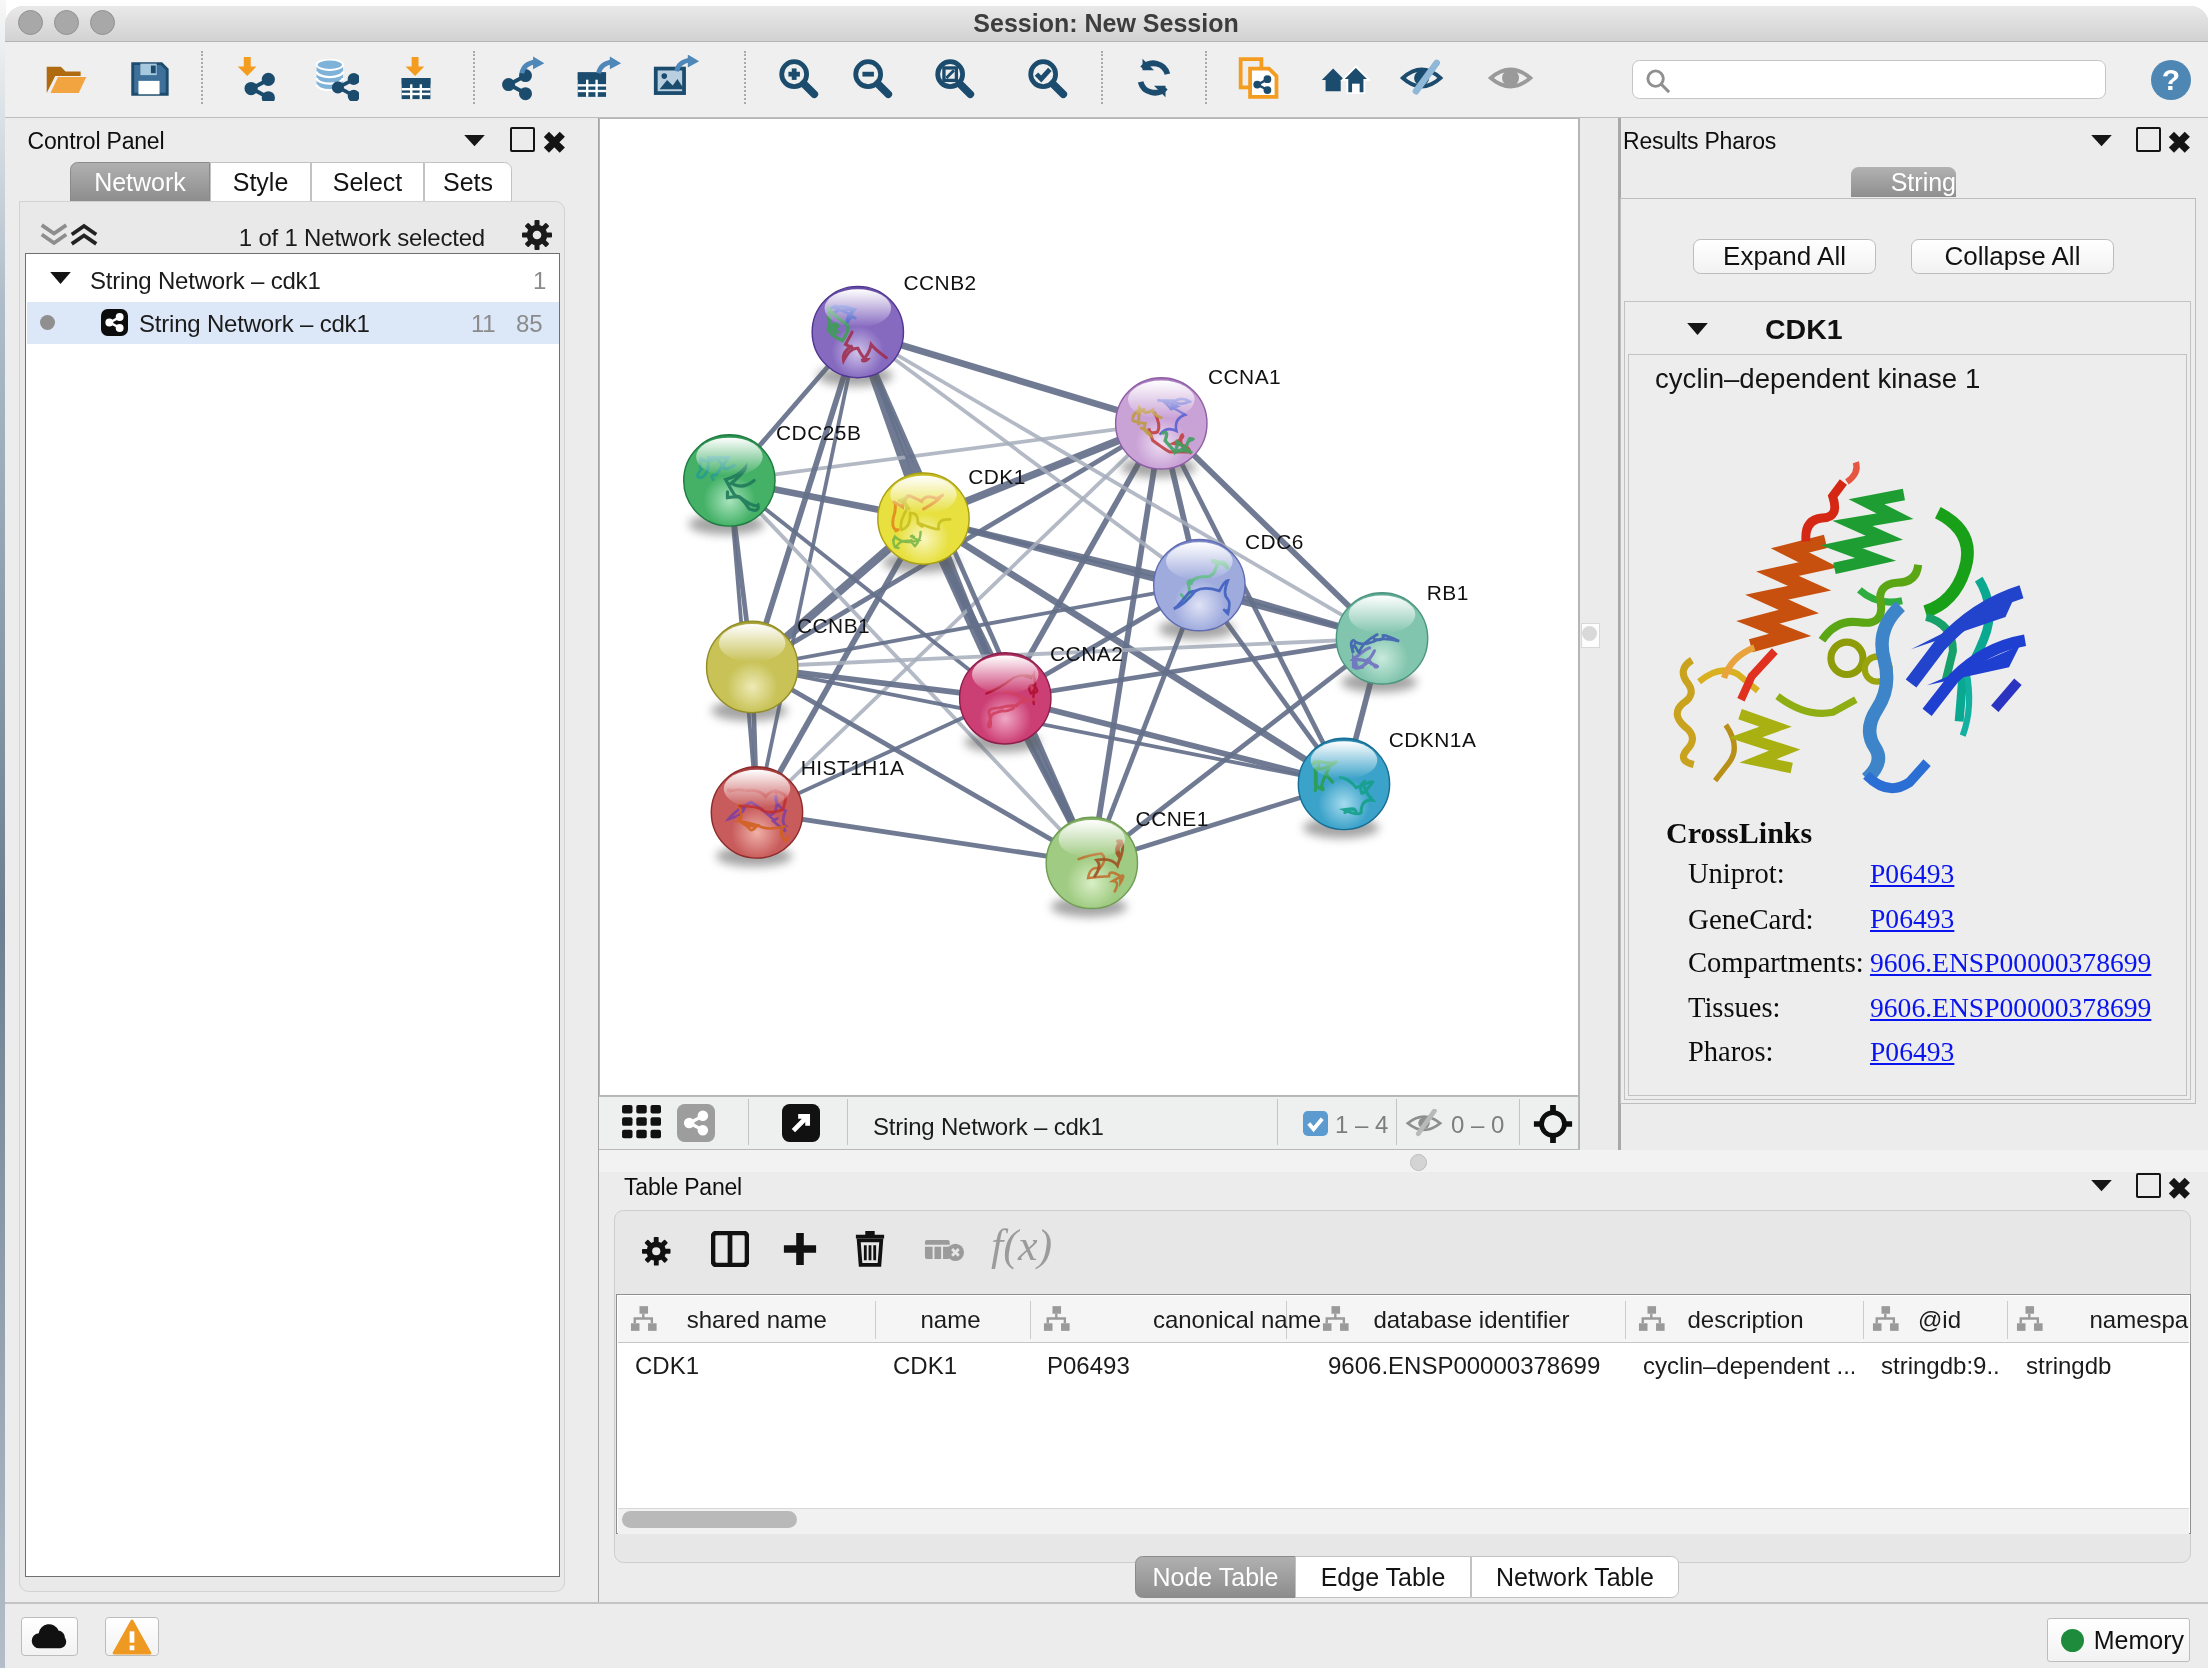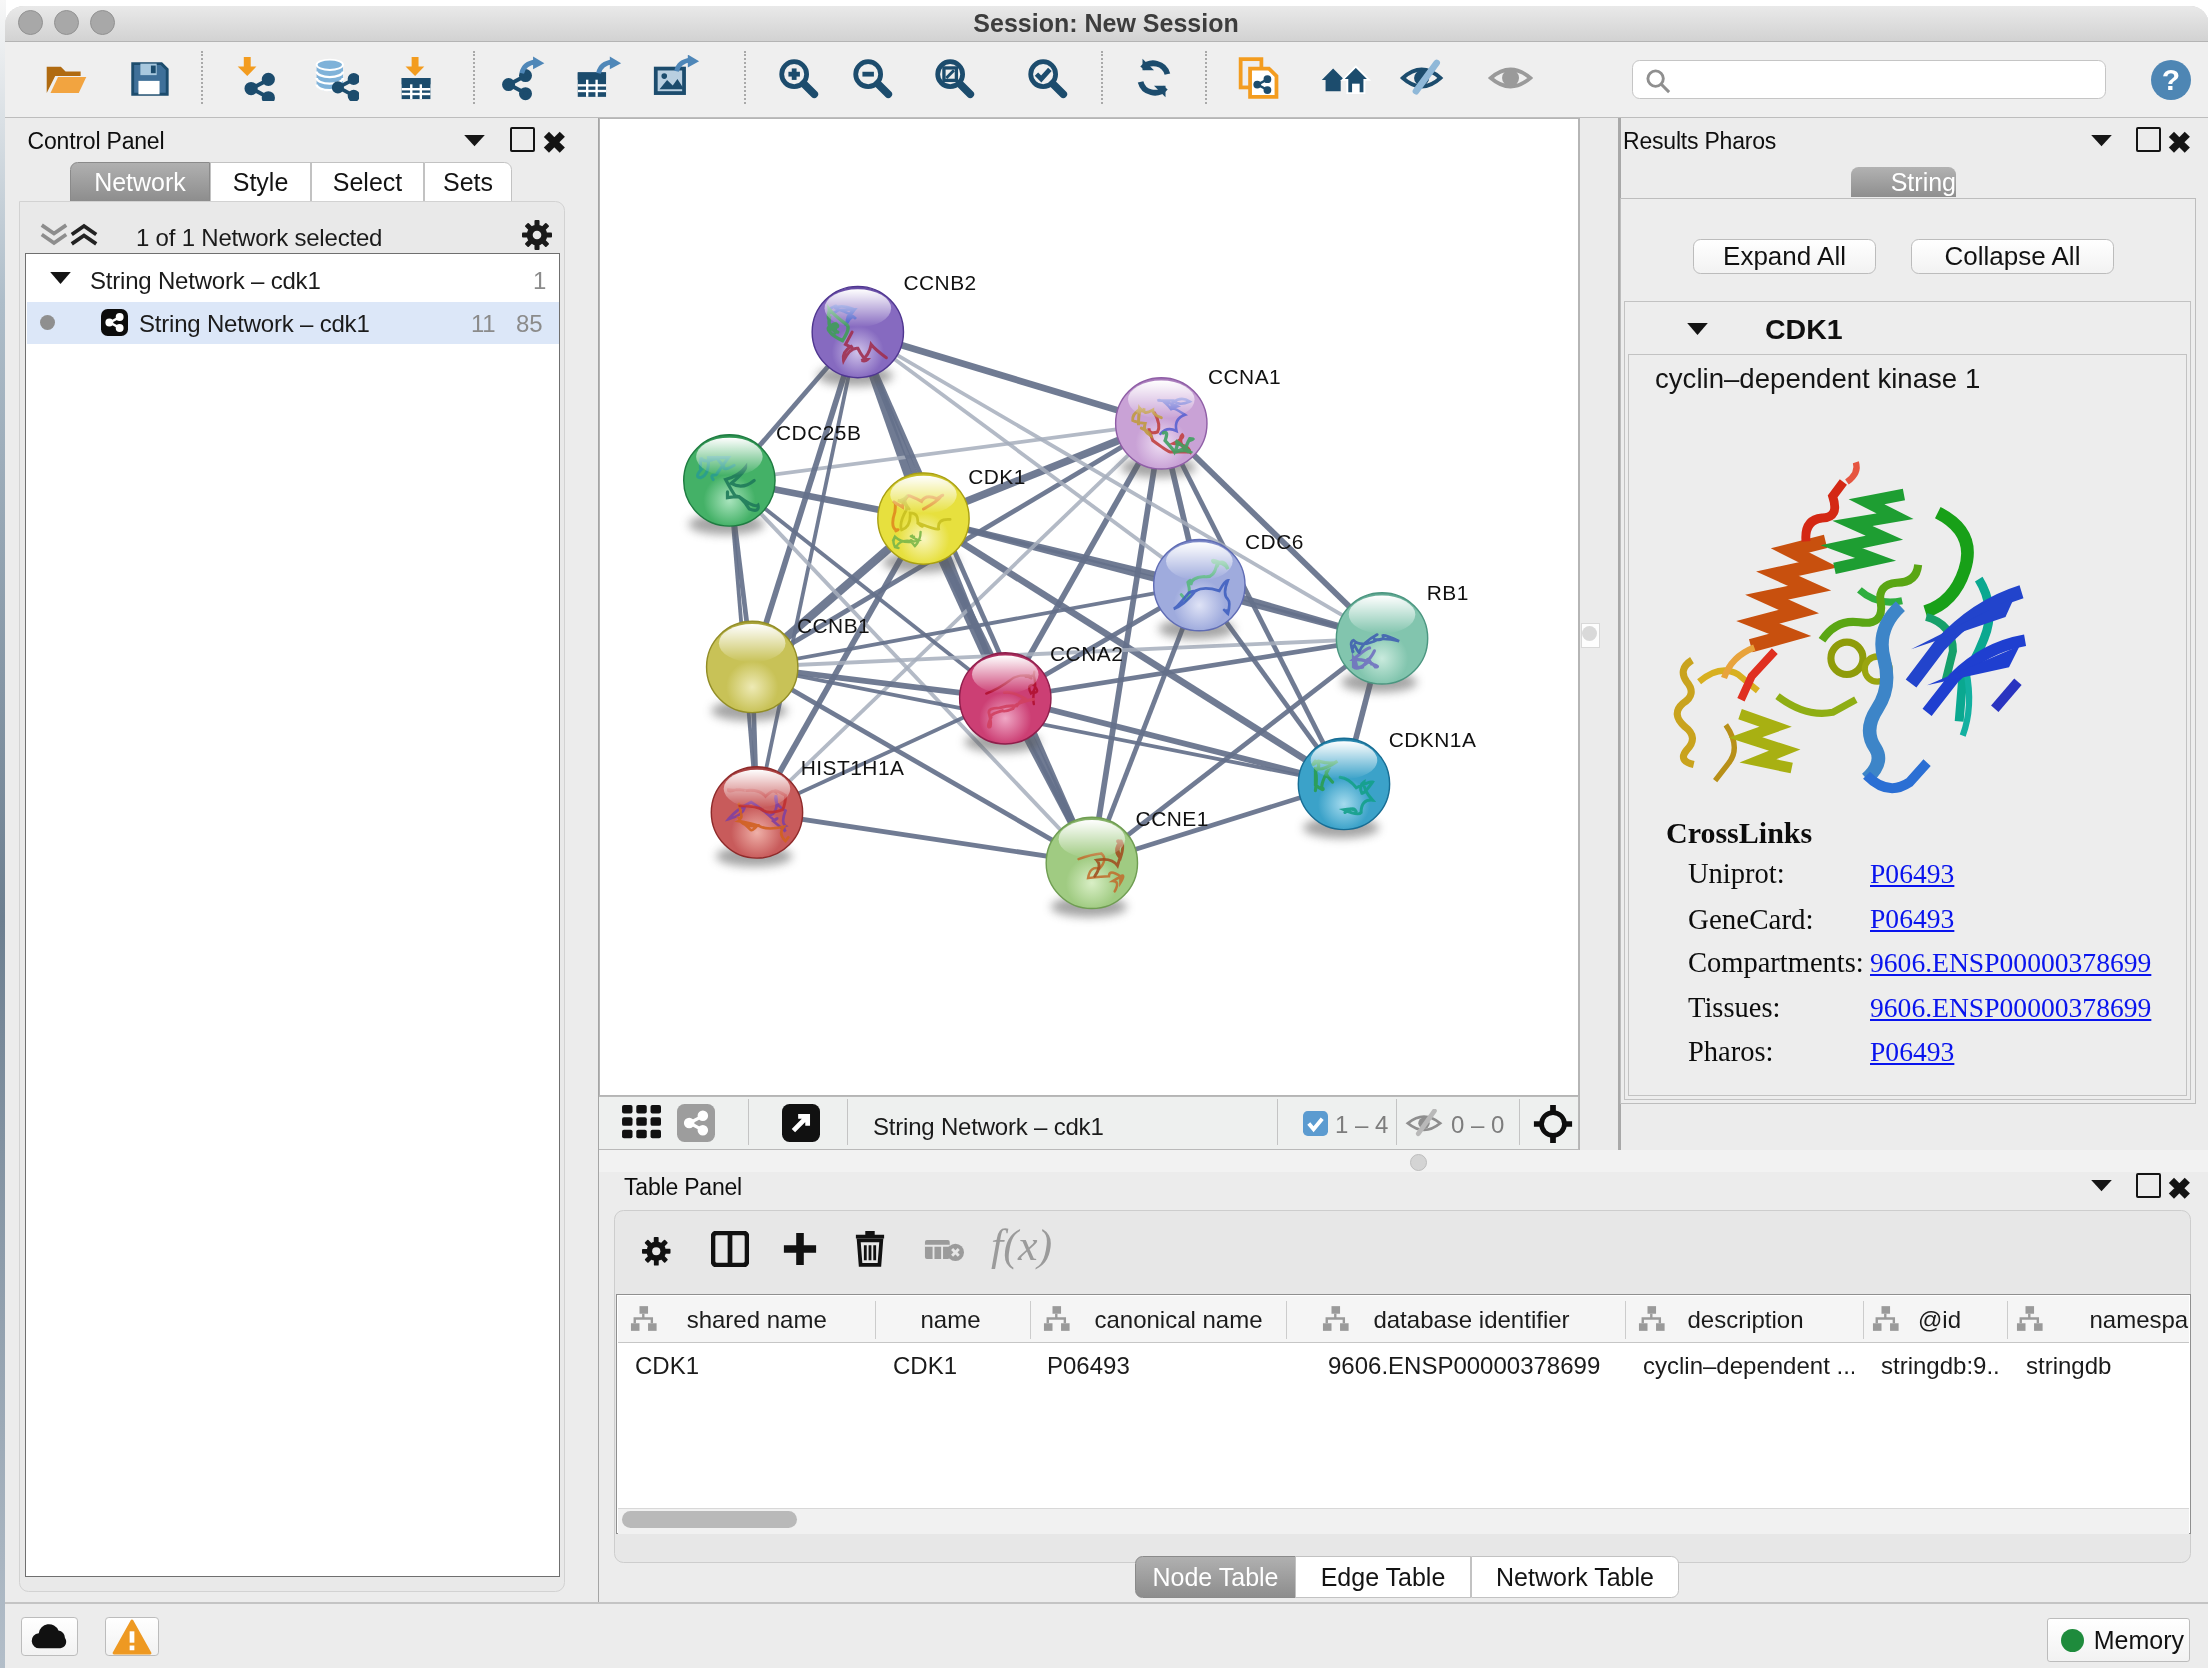--- a/index.html
+++ b/index.html
@@ -155,21 +155,21 @@
 <div class="tab" style="left:210px;top:162px;width:101px;height:40px">Style</div>
 <div class="tab" style="left:311px;top:162px;width:113px;height:40px">Select</div>
 <div class="tab" style="left:424px;top:162px;width:88px;height:40px;border-radius:0 7.6px 0 0">Sets</div>
 <div class="abs" style="left:19px;top:201px;width:546px;height:1391px;background:#e9e9e9;border:1px solid #d2d2d2;border-radius:0 9.5px 9.5px 9.5px;box-sizing:border-box"></div>
 <div class="abs" style="left:38px;top:222px"><svg width="32" height="25" viewBox="0 0 34 26">
       <path d="M4 3 l13 9 13-9 M4 13 l13 9 13-9" fill="none" stroke="#8d8d8d" stroke-width="4"></path>
     </svg></div>
 <div class="abs" style="left:68px;top:222px"><svg width="32" height="25" viewBox="0 0 34 26">
       <path d="M4 23 l13-9 13 9 M4 13 l13-9 13 9" fill="none" stroke="#222" stroke-width="4"></path>
     </svg></div>
-<div class="abs txt" style="left:136px;top:224px;width:361px;text-align:left">1 of 1 Network selected</div>
+<div class="abs txt" style="left:124px;top:224px;width:361px;text-align:right">1 of 1 Network selected</div>
 <div class="abs" style="left:522px;top:220px"><svg width="30" height="30" viewBox="0 0 32 32">
       <rect x="-2.7" y="-16.0" width="5.4" height="8.3" rx="1.0" fill="#1a1a1a" transform="translate(16.0,16.0) rotate(0)"></rect>
       <rect x="-2.7" y="-16.0" width="5.4" height="8.3" rx="1.0" fill="#1a1a1a" transform="translate(16.0,16.0) rotate(45)"></rect>
       <rect x="-2.7" y="-16.0" width="5.4" height="8.3" rx="1.0" fill="#1a1a1a" transform="translate(16.0,16.0) rotate(90)"></rect>
       <rect x="-2.7" y="-16.0" width="5.4" height="8.3" rx="1.0" fill="#1a1a1a" transform="translate(16.0,16.0) rotate(135)"></rect>
       <rect x="-2.7" y="-16.0" width="5.4" height="8.3" rx="1.0" fill="#1a1a1a" transform="translate(16.0,16.0) rotate(180)"></rect>
       <rect x="-2.7" y="-16.0" width="5.4" height="8.3" rx="1.0" fill="#1a1a1a" transform="translate(16.0,16.0) rotate(225)"></rect>
       <rect x="-2.7" y="-16.0" width="5.4" height="8.3" rx="1.0" fill="#1a1a1a" transform="translate(16.0,16.0) rotate(270)"></rect>
       <rect x="-2.7" y="-16.0" width="5.4" height="8.3" rx="1.0" fill="#1a1a1a" transform="translate(16.0,16.0) rotate(315)"></rect>
       <circle cx="16.0" cy="16.0" r="11.0" fill="#1a1a1a"></circle>
@@ -610,21 +610,21 @@
         <rect x="19" y="19" width="9" height="8" fill="#9a9a9a"></rect>
       </svg></div>
     <div class="tcell" style="left:-3.8px;top:9.5px;width:285px;text-align:center">shared name</div>
     <div class="tcell" style="left:190px;top:9.5px;width:285px;text-align:center">name</div>
     <div class="abs" style="left:425px;top:8.6px"><svg width="28.5" height="27" viewBox="0 0 30 28">
         <rect x="10" y="1" width="9" height="8" fill="#9a9a9a"></rect>
         <path d="M14 9 v5 M5 19 v-5 h18 v5" stroke="#9a9a9a" stroke-width="2.5" fill="none"></path>
         <rect x="1" y="19" width="9" height="8" fill="#9a9a9a"></rect>
         <rect x="19" y="19" width="9" height="8" fill="#9a9a9a"></rect>
       </svg></div>
-    <div class="tcell" style="left:418px;top:9.5px;width:285px;text-align:center">canonical name</div>
+    <div class="tcell" style="left:418px;top:9.5px;width:285px;text-align:right">canonical name</div>
     <div class="abs" style="left:704px;top:8.6px"><svg width="28.5" height="27" viewBox="0 0 30 28">
         <rect x="10" y="1" width="9" height="8" fill="#9a9a9a"></rect>
         <path d="M14 9 v5 M5 19 v-5 h18 v5" stroke="#9a9a9a" stroke-width="2.5" fill="none"></path>
         <rect x="1" y="19" width="9" height="8" fill="#9a9a9a"></rect>
         <rect x="19" y="19" width="9" height="8" fill="#9a9a9a"></rect>
       </svg></div>
     <div class="tcell" style="left:711px;top:9.5px;width:285px;text-align:center">database identifier</div>
     <div class="abs" style="left:1020px;top:8.6px"><svg width="28.5" height="27" viewBox="0 0 30 28">
         <rect x="10" y="1" width="9" height="8" fill="#9a9a9a"></rect>
         <path d="M14 9 v5 M5 19 v-5 h18 v5" stroke="#9a9a9a" stroke-width="2.5" fill="none"></path>

